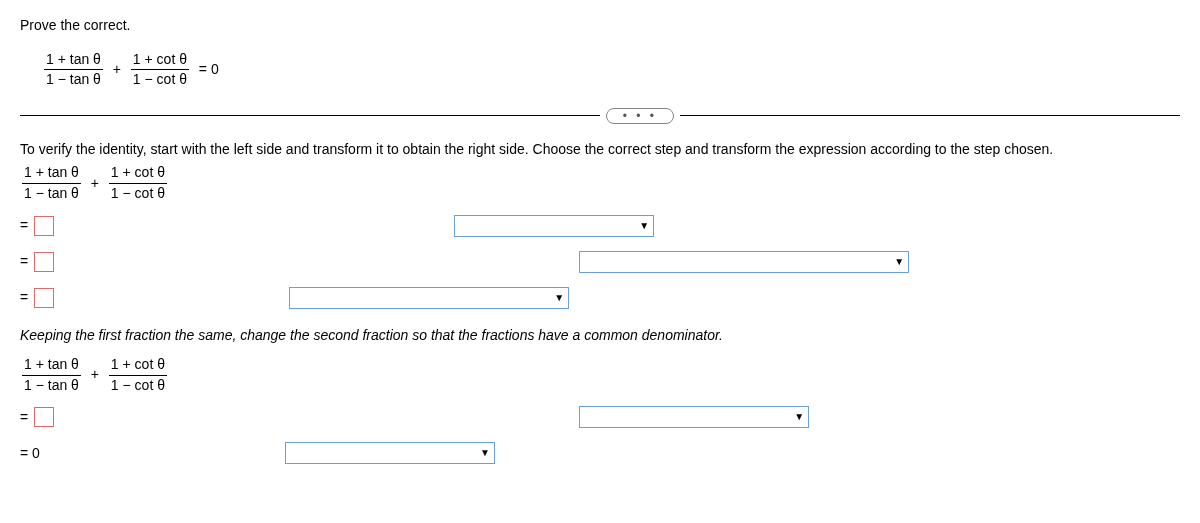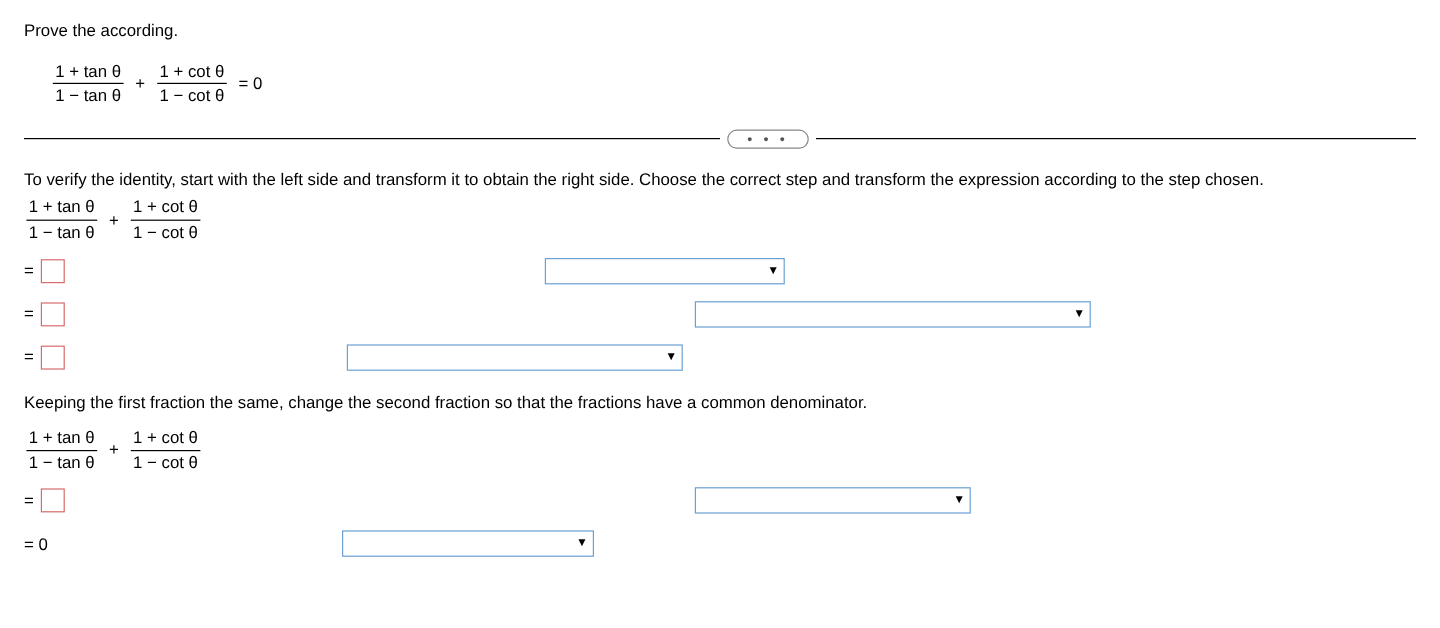--- a/index.html
+++ b/index.html
@@ -89,21 +89,21 @@
     font-size: 10px;
     color: #000;
   }
   .flex-spacer {
     flex: 0 0 auto;
   }
 </style>
 </head>
 <body>
 
-<div class="section">Prove the according.</div>
+<div class="section">Prove the correct.</div>
 
 <div class="section indent">
   <span class="frac">
     <span class="num">1 + tan θ</span>
     <span class="den">1 − tan θ</span>
   </span>
   <span class="plus">+</span>
   <span class="frac">
     <span class="num">1 + cot θ</span>
     <span class="den">1 − cot θ</span>
@@ -151,21 +151,21 @@
 
 <div class="step-row">
   <span class="eq-sign">=</span>
   <span class="answer-box"></span>
   <span style="width:235px;" class="flex-spacer"></span>
   <span class="dropdown" style="width:280px;">
     <span class="arrow">▼</span>
   </span>
 </div>
 
-<div style="margin-top:14px;">Keeping the first fraction the same, change the second fraction so that the fractions have a common denominator.</div>
+<div style="margin-top:14px;font-style:italic;">Keeping the first fraction the same, change the second fraction so that the fractions have a common denominator.</div>
 
 <div style="margin-top:10px;">
   <span class="frac">
     <span class="num">1 + tan θ</span>
     <span class="den">1 − tan θ</span>
   </span>
   <span class="plus">+</span>
   <span class="frac">
     <span class="num">1 + cot θ</span>
     <span class="den">1 − cot θ</span>

